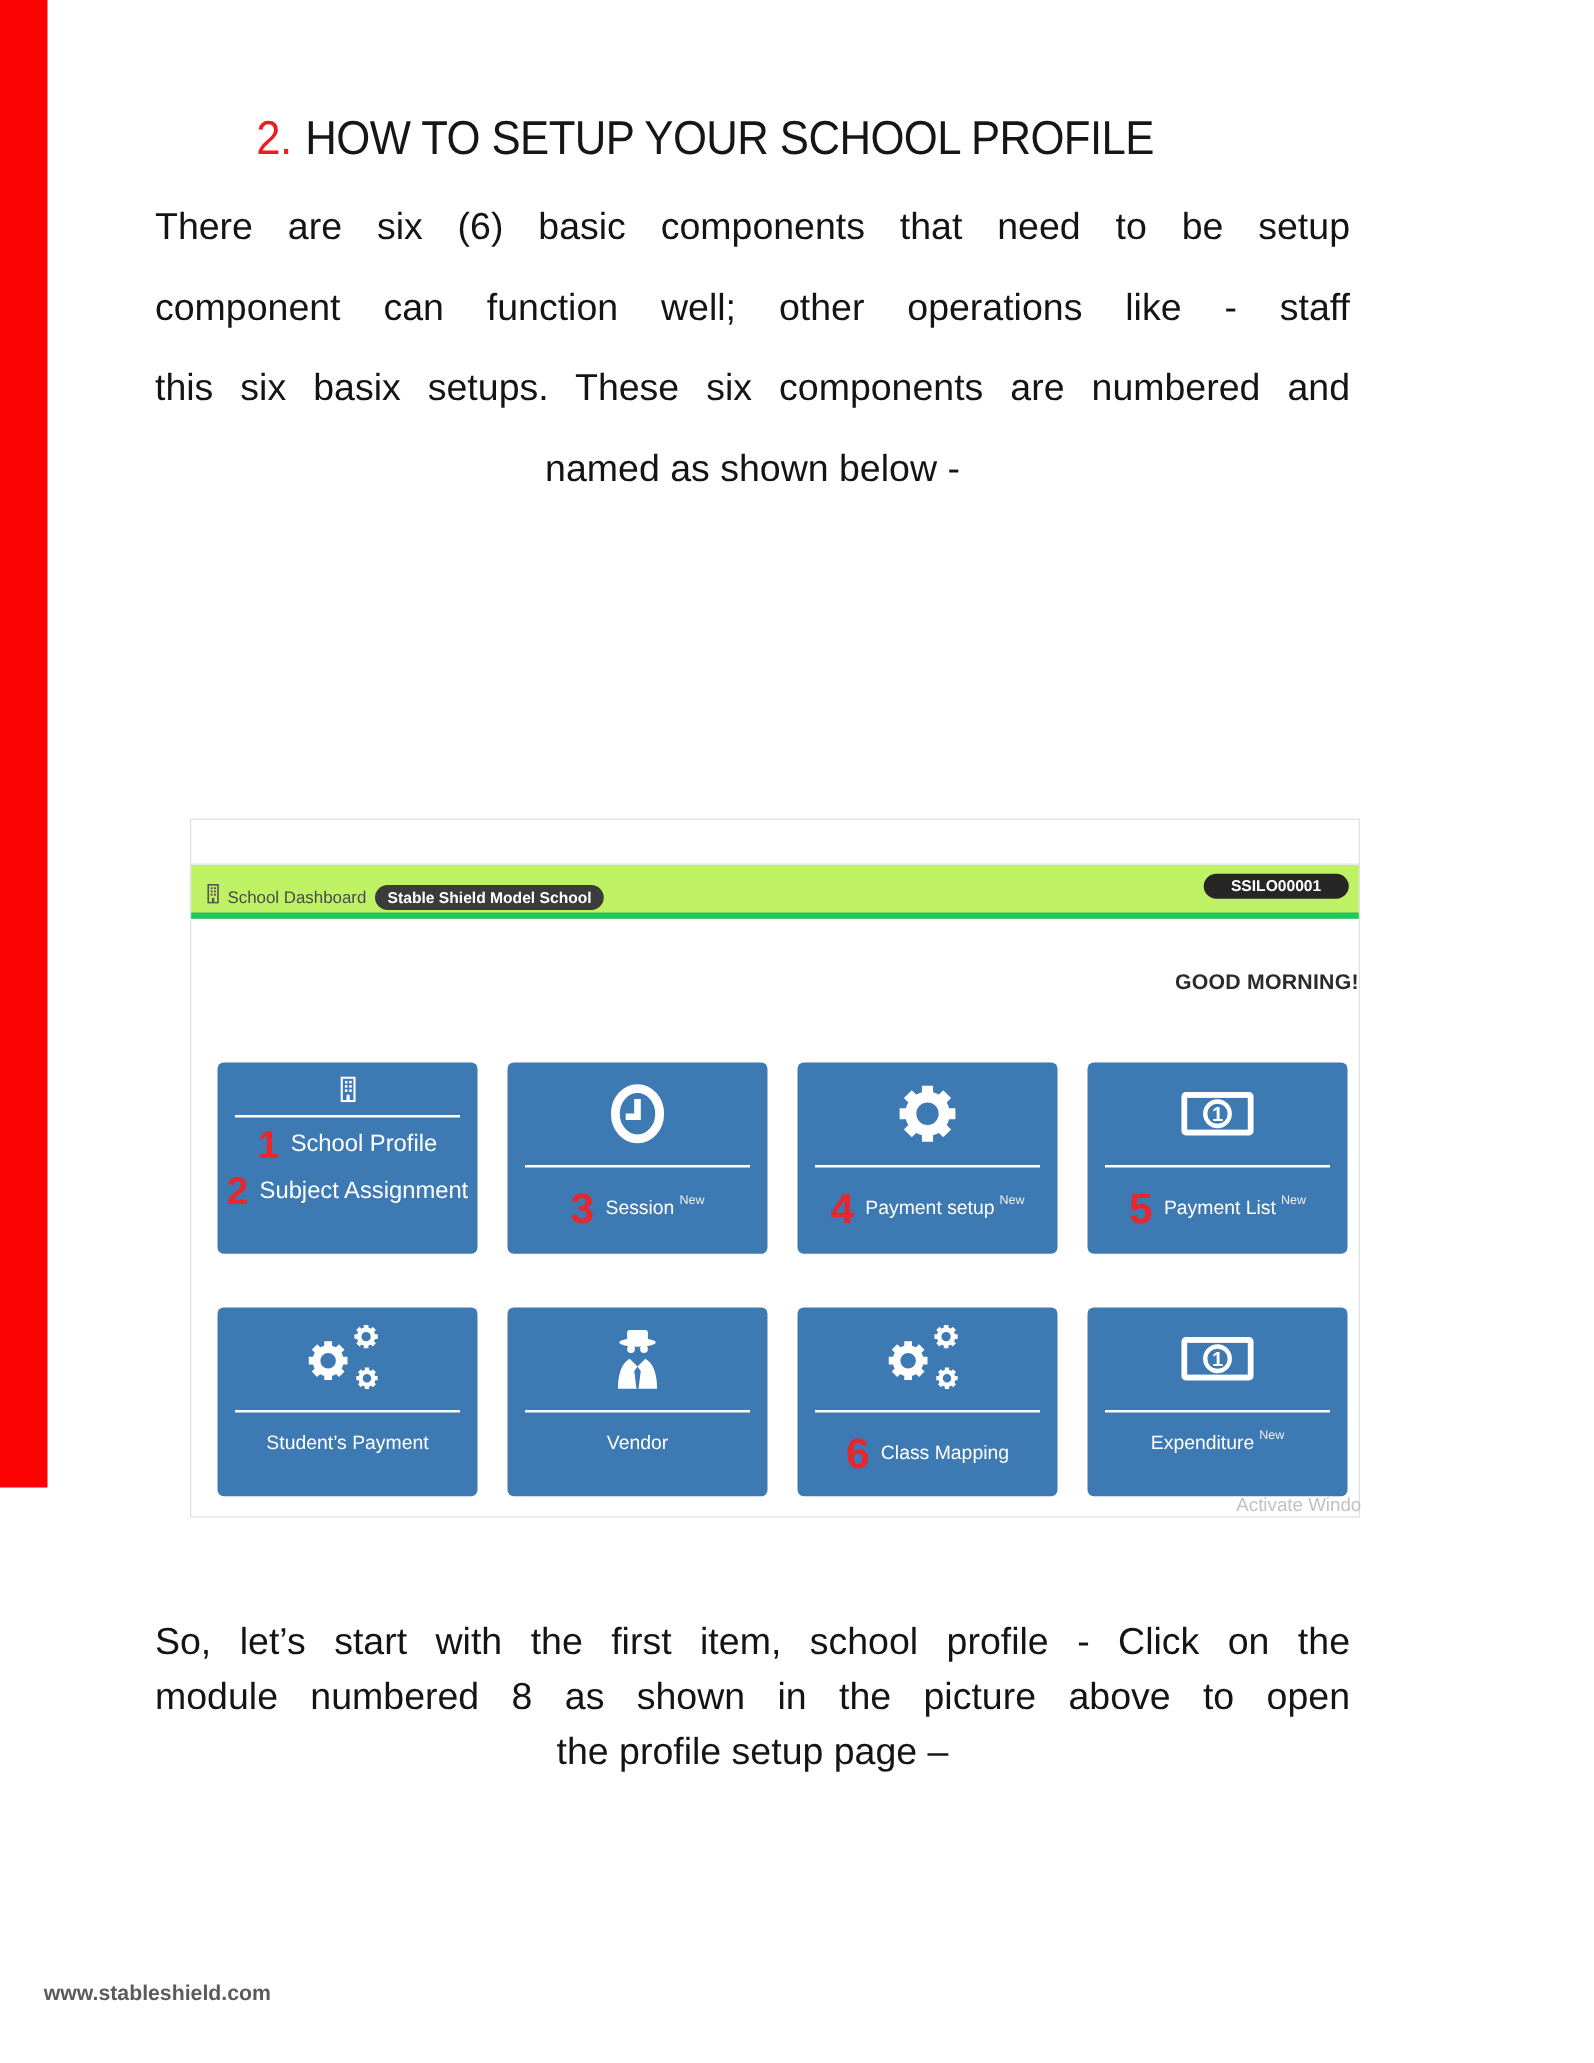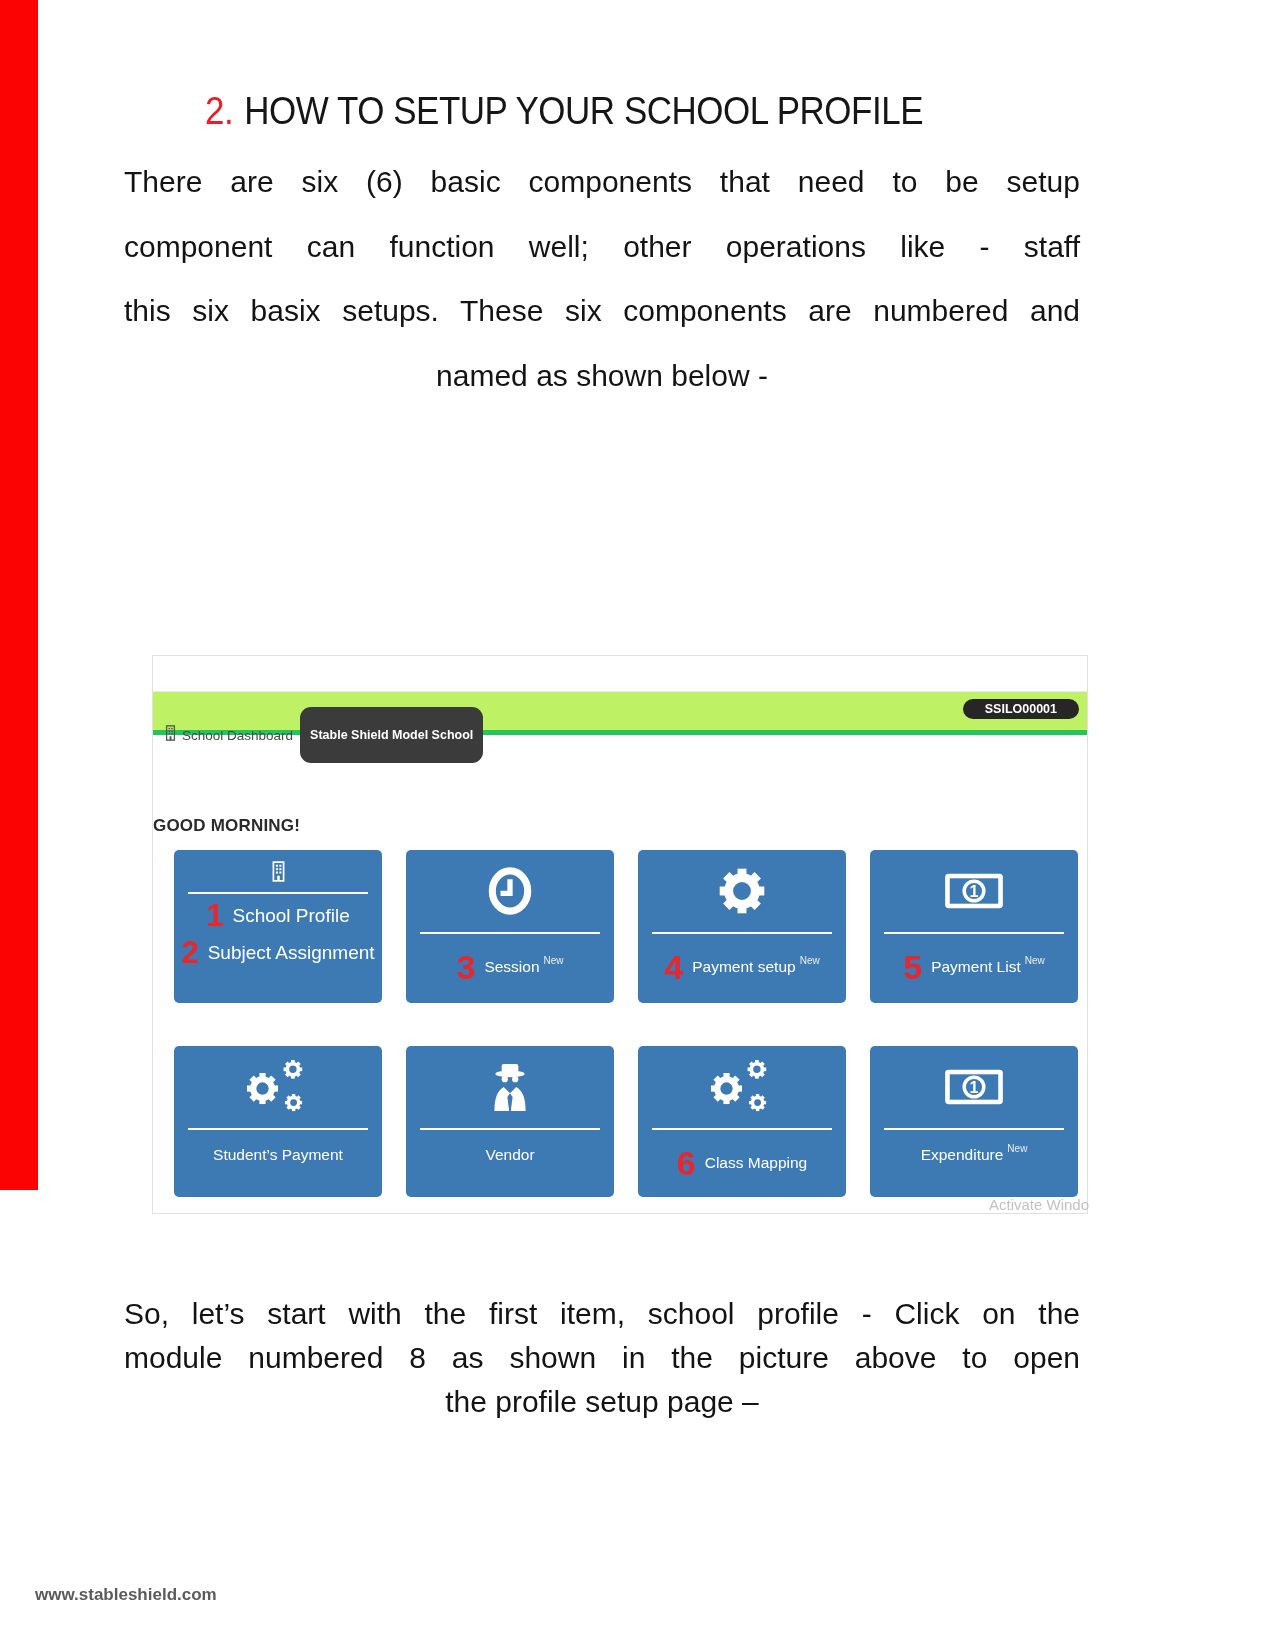--- a/index.html
+++ b/index.html
@@ -19,25 +19,25 @@
   .para2{top:1292px;line-height:44px;}
 
   
   .shot{position:absolute;left:152px;top:655px;width:934px;height:557px;background:#ffffff;
         border:1px solid #e0e0e0;}
   .shot-bar{position:absolute;left:0;top:35px;width:100%;height:44px;background:#bef264;
         border-top:1px solid #ebebeb;border-bottom:5px solid #22c55e;box-sizing:border-box;}
   .bar-left{position:absolute;left:11px;top:15px;display:flex;align-items:center;}
   .bar-title{font-size:13.5px;color:#4a4a4a;margin-left:5px;}
   .pill{background:#3b3b3b;color:#ffffff;font-weight:bold;font-size:12.5px;
-        padding:21px 10px;border-radius:11px;margin-left:7px;white-space:nowrap;}
+        padding:3px 10px;border-radius:11px;margin-left:7px;white-space:nowrap;}
   .pill-code{position:absolute;right:8px;top:7px;background:#262626;color:#ffffff;
         font-weight:bold;font-size:12.5px;padding:3px 22px;border-radius:10px;}
-  .greeting{position:absolute;left:0;top:120px;width:100%;text-align:left;
-        font-weight:bold;font-size:17px;color:#2b2b2b;letter-spacing:0.2px;margin-top:40px;}
+  .greeting{position:absolute;left:0;top:120px;width:100%;text-align:right;
+        font-weight:bold;font-size:17px;color:#2b2b2b;letter-spacing:0.2px;}
 
   .tile{position:absolute;width:208px;background:#3d7ab4;border-radius:5px;color:#ffffff;}
   .tile-r1{top:194px;height:153px;}
   .tile-r2{top:390px;height:151px;}
   .tl-0{left:21px;} .tl-1{left:253px;} .tl-2{left:485px;} .tl-3{left:717px;}
   .icon-area{display:flex;align-items:center;justify-content:center;height:82px;}
   .icon-area.small{height:42px;}
   .tile-divider{height:2px;background:#ffffff;margin:0 14px;}
   .label-row{display:flex;align-items:center;justify-content:center;margin-top:16px;}
   .label-row.tight{margin-top:6px;}

